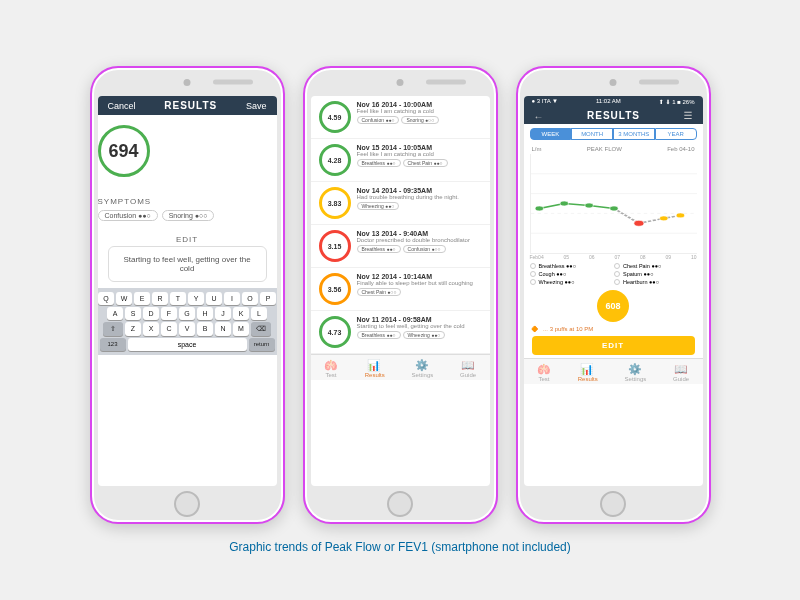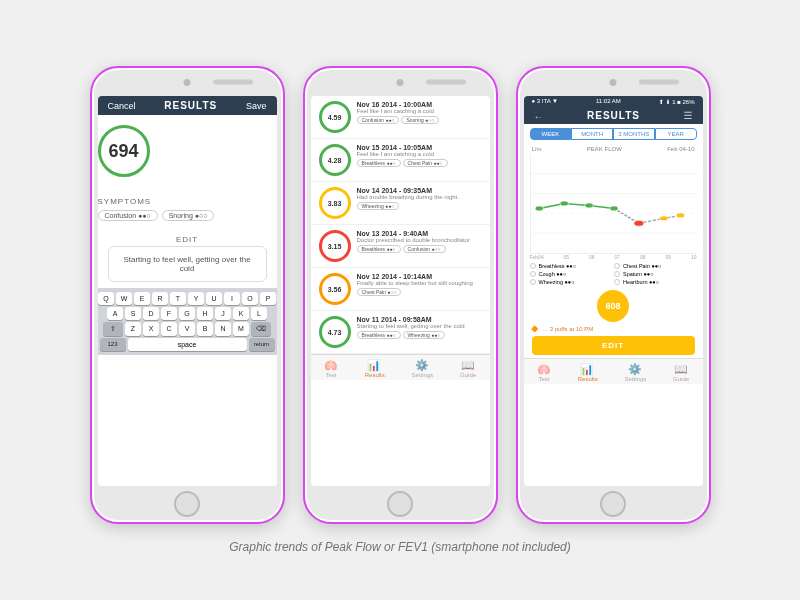--- a/index.html
+++ b/index.html
@@ -341,25 +341,24 @@
       padding: 5px 0;
       margin: 3px 8px;
       text-align: center;
       font-size: 8px;
       font-weight: bold;
       letter-spacing: 1px;
       width: calc(100% - 16px);
     }
 
     .caption {
-      color: #737373;
+      color: #0369a1;
       font-size: 12px;
       margin-top: 16px;
       text-align: center;
-      font-style: italic;
     }
   </style>
 </head>
 <body>
 
 <div class="phones-container">
 
   <div class="phone">
     <div class="phone-top">
       <div class="phone-camera"></div>

